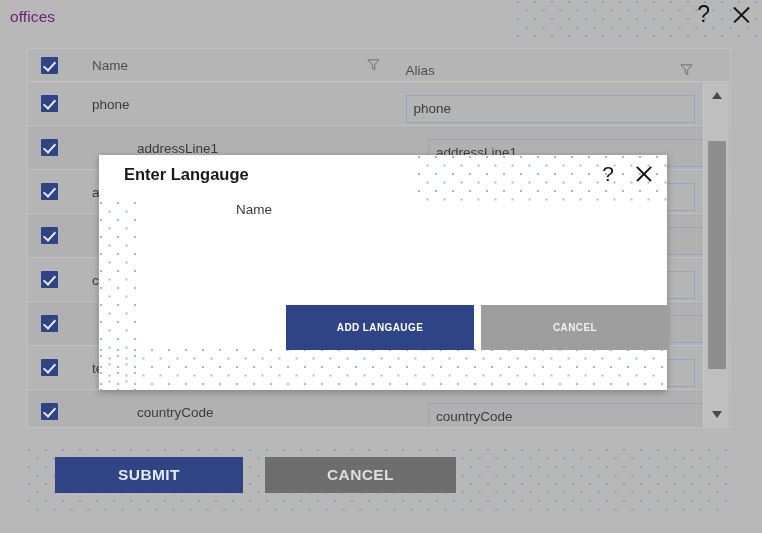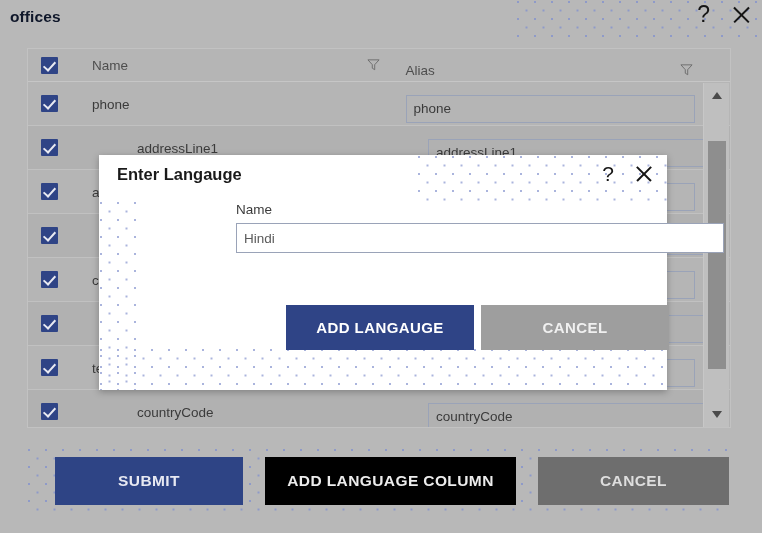--- a/index.html
+++ b/index.html
@@ -36,21 +36,21 @@
     position: absolute; left: 0; top: 0;
     width: 762px; height: 38px;
     background: #b8b8b8;
   }
   .topbar-dots {
     position: absolute; left: 516px; top: 0;
     width: 246px; height: 38px;
   }
   .app-title {
     position: absolute; left: 10px; top: 8px;
-    font-size: 15.5px; font-weight: bold; color: #0f172a;
+    font-size: 15.5px; font-weight: normal; color: #701a75;
     letter-spacing: .1px;
   }
   .topbar-icons {
     position: absolute; right: 10px; top: 3px;
     display: flex; align-items: center; gap: 20px;
   }
   .ic-help {
     font-size: 23px; color: #151515; line-height: 1;
     font-family: "Liberation Sans", sans-serif;
     cursor: pointer; user-select: none;
@@ -166,21 +166,21 @@
   }
   .abtns {
     position: absolute; left: 28px; top: 9px;
     display: flex; gap: 22px;
   }
   .btn {
     border: none; cursor: pointer;
     font-family: "Liberation Sans", sans-serif;
     font-size: 15.5px; font-weight: bold;
     letter-spacing: .4px;
-    height: 48px;
+    height: 36px;
   }
   .btn-submit   { width: 188px; background: #2e4485; color: #e7e9f2; }
   .btn-addlang  { width: 251px; background: #000000; color: #ececec; }
   .btn-cancel   { width: 191px; background: #6e6e6e; color: #dedede; }
 
   
   .modal {
     position: absolute; left: 99px; top: 155px;
     width: 568px; height: 235px;
     background: #ffffff;
@@ -192,21 +192,21 @@
   }
   .modal-dots-left {
     position: absolute; left: 0; top: 46px;
     width: 37px; height: 189px;
   }
   .modal-dots-bottom {
     position: absolute; left: 0; bottom: 0;
     width: 568px; height: 42px;
   }
   .modal-title {
-    position: absolute; left: 18px; top: 10px;
+    position: absolute; left: 25px; top: 10px;
     font-size: 16.5px; font-weight: bold; color: #1a1a1a;
   }
   .modal-icons {
     position: absolute; right: 13px; top: 8px;
     display: flex; align-items: center; gap: 20px;
   }
   .modal-icons .ic-help { font-size: 21px; }
   .modal-icons .ic-close { width: 20px; height: 20px; }
   .modal-icons .ic-close:before, .modal-icons .ic-close:after {
     left: 0; top: 9px; width: 20px;
@@ -226,21 +226,21 @@
     padding: 0 7px;
     outline: none;
   }
   .modal-btns {
     position: absolute; left: 187px; top: 150px;
     display: flex; gap: 7px;
   }
   .mbtn {
     border: none; cursor: pointer;
     font-family: "Liberation Sans", sans-serif;
-    font-size: 15px; font-weight: bold;
+    font-size: 10px; font-weight: bold;
     letter-spacing: .4px;
     height: 45px;
   }
   .mbtn-add    { width: 188px; background: #2f4486; color: #ffffff; }
   .mbtn-cancel { width: 188px; background: #9e9e9e; color: #f0f0f0; }
 </style>
 </head>
 <body>
 
 <div id="app">
@@ -366,39 +366,37 @@
       <div class="vs-arrow vs-up"></div>
       <div class="vs-thumb"></div>
       <div class="vs-arrow vs-down" style="position:absolute;bottom:0;left:0;"></div>
     </div>
   </div>
 
   <div class="actionbar">
     <div class="actionbar-dots dots"></div>
     <div class="abtns">
       <button class="btn btn-submit">SUBMIT</button>
-      <button class="btn btn-addlang">ADD LANGUAGE COLUMN</button>
       <button class="btn btn-cancel">CANCEL</button>
     </div>
   </div>
 
   <div class="modal">
     <div class="modal-dots-tr dots-light"></div>
     <div class="modal-dots-left dots-light"></div>
     <div class="modal-dots-bottom dots-light"></div>
 
     <div class="modal-title">Enter Langauge</div>
 
     <div class="modal-icons">
       <div class="ic-help">?</div>
       <div class="ic-close"></div>
     </div>
 
     <div class="field-label">Name</div>
-    <input class="field-input" type="text" autofocus="" value="Hindi" style="">
 
     <div class="modal-btns">
       <button class="mbtn mbtn-add">ADD LANGAUGE</button>
       <button class="mbtn mbtn-cancel">CANCEL</button>
     </div>
   </div>
 
 </div>
 
 </body></html>

